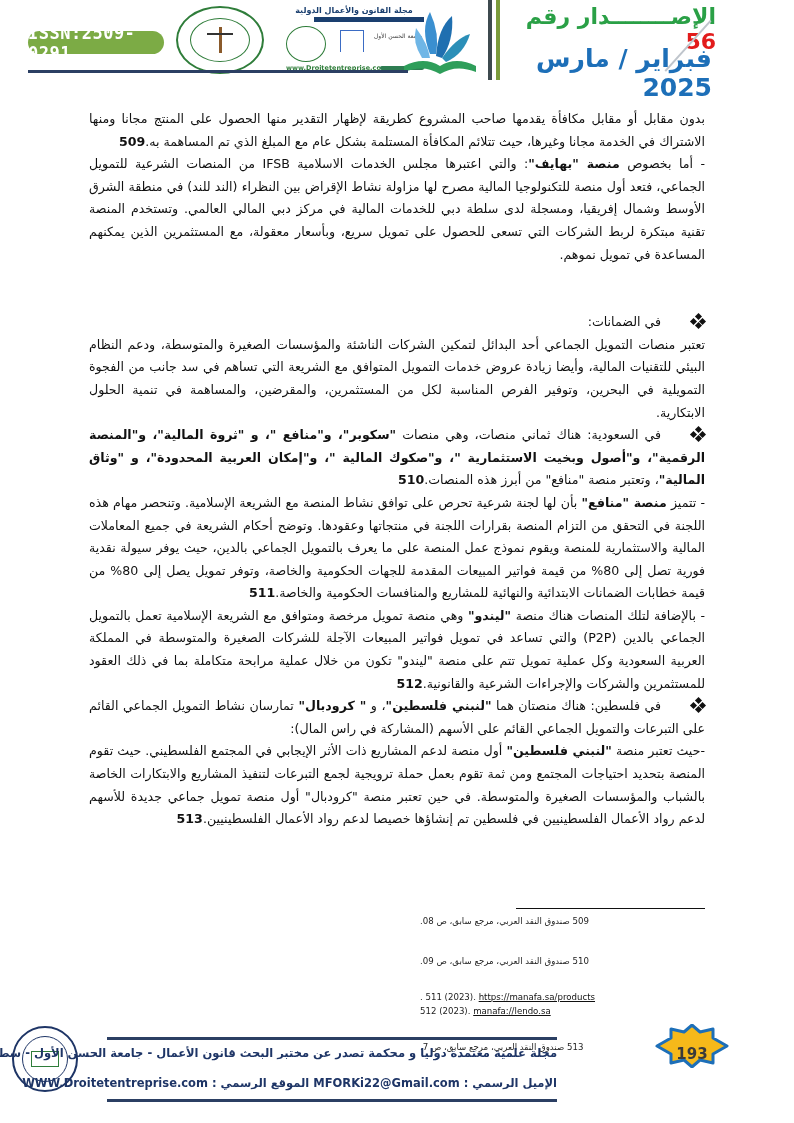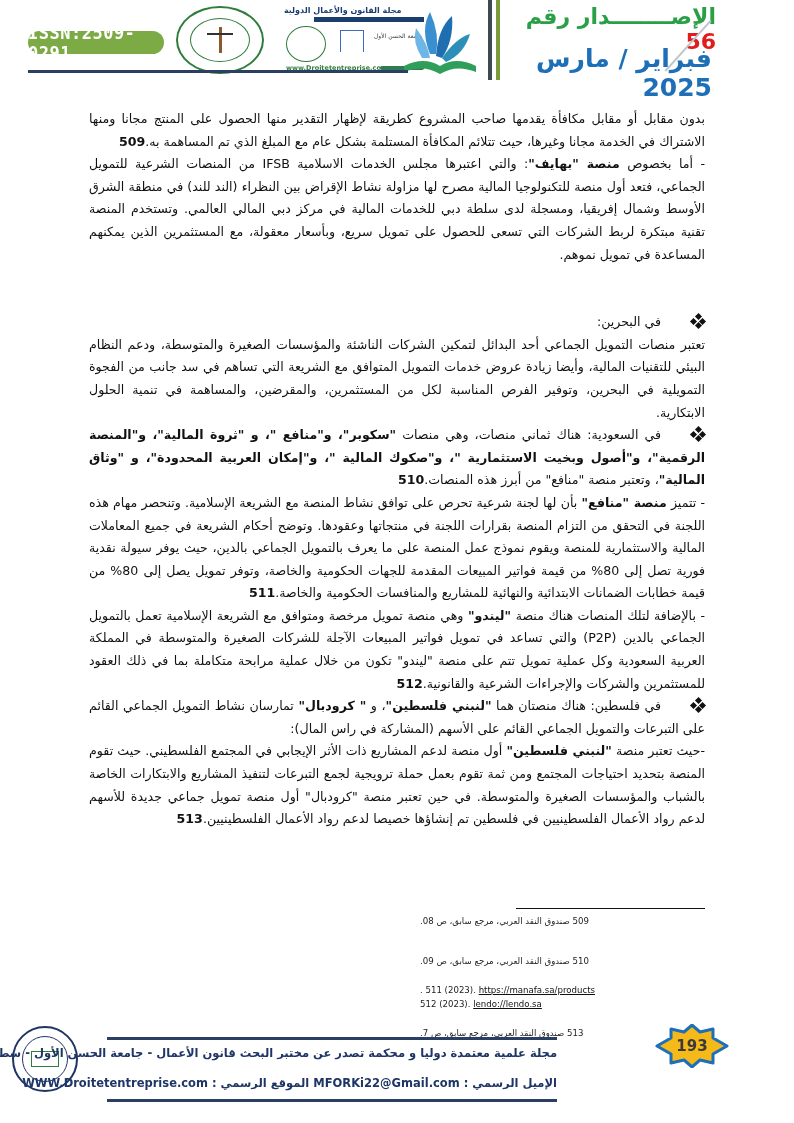--- a/index.html
+++ b/index.html
@@ -21,21 +21,21 @@
   }
   .seal-lab .inner {
     width: 60px; height: 44px; border: 1px solid #2f7d3a; border-radius: 50%;
     display: flex; align-items: center; justify-content: center;
   }
   .seal-lab .scale { width: 30px; height: 26px; position: relative; }
   .seal-lab .scale::before { content: ""; position: absolute; left: 14px; top: 0; width: 3px; height: 26px; background: #8a5a2b; }
   .seal-lab .scale::after { content: ""; position: absolute; left: 2px; top: 6px; width: 26px; height: 2px; background: #333; }
 
   .journal-logo-block { position: absolute; left: 284px; top: 6px; width: 140px; height: 66px; }
-  .journal-logo-block .jtitle { font-size: 8px; color: #1a3f6f; font-weight: bold; text-align: left; direction: rtl; }
+  .journal-logo-block .jtitle { font-size: 8px; color: #1a3f6f; font-weight: bold; text-align: center; direction: rtl; }
   .journal-logo-block .jbar { margin-top: 2px; height: 5px; background: #1a3f6f; margin-left: 30px; }
   .journal-logo-block .mini-seal {
     position: absolute; left: 2px; top: 20px; width: 40px; height: 36px;
     border: 1.5px solid #2f7d3a; border-radius: 50%;
   }
   .journal-logo-block .url { position: absolute; left: 2px; top: 58px; font-size: 6.5px; color: #2f7d3a; font-weight: bold; }
   .journal-logo-block .univ { position: absolute; left: 56px; top: 24px; width: 24px; height: 22px; border: 1.5px solid #3b6cc4; border-bottom: none; }
   .journal-logo-block .univ-txt { position: absolute; left: 90px; top: 26px; font-size: 6px; color: #444; direction: rtl; }
   .journal-logo-block .swoosh { position: absolute; left: 96px; top: 60px; width: 44px; height: 4px; background: #2e7d52; border-radius: 4px; }
 
@@ -77,21 +77,21 @@
   .bullet-icon i:nth-child(4) { left: 4.5px; top: 9px; }
 
   
   .fn-rule { position: absolute; left: 516px; top: 908px; width: 189px; height: 1px; background: #111; }
   .footnotes {
     position: absolute; left: 420px; top: 914px; width: 285px;
     direction: rtl; text-align: left; font-size: 8.6px; line-height: 14px; color: #222;
   }
   .footnotes .fn { height: 14px; white-space: nowrap; }
   .footnotes .fn.space { margin-top: 26px; }
-  .footnotes .fn.space2 { margin-top: 15px; }
+  .footnotes .fn.space2 { margin-top: 22px; }
   .footnotes a { color: #111; text-decoration: underline; }
   .ltr { direction: ltr; unicode-bidi: embed; }
 
   
   .footer-seal {
     position: absolute; left: 12px; top: 1026px; width: 66px; height: 66px;
     border: 2px solid #1e3566; border-radius: 50%;
     display: flex; align-items: center; justify-content: center;
   }
   .footer-seal .inner { width: 46px; height: 46px; border: 1px solid #1e3566; border-radius: 50%; display: flex; align-items: center; justify-content: center; }
@@ -102,21 +102,21 @@
     position: absolute; left: 107px; top: 1046px; width: 450px;
     direction: rtl; text-align: right; font-weight: bold; font-size: 11.5px; color: #1e3566; white-space: nowrap;
   }
   .footer-line2 {
     position: absolute; left: 107px; top: 1076px; width: 450px;
     direction: rtl; text-align: center; font-weight: bold; font-size: 11.5px; color: #1e3566; white-space: nowrap;
   }
   .page-star { position: absolute; left: 655px; top: 1024px; width: 74px; height: 44px; }
   .page-star svg { position: absolute; left: 0; top: 0; }
   .page-num {
-    position: absolute; left: 0; top: 0; width: 74px; height: 44px;
+    position: absolute; left: 0; top: 8px; width: 74px; height: 44px;
     display: flex; align-items: center; justify-content: center;
     font-weight: bold; font-size: 15px; color: #3a3a3a;
   }
 </style>
 </head>
 <body>
 
 <div class="header">
   <div class="issn-badge">ISSN:2509-0291</div>
 
@@ -162,21 +162,21 @@
   <p>
     <span>بدون مقابل أو مقابل مكافأة يقدمها صاحب المشروع كطريقة لإظهار التقدير منها الحصول على المنتج مجانا ومنها الاشتراك في الخدمة مجانا وغيرها، حيث تتلائم المكافأة المستلمة بشكل عام مع المبلغ الذي تم المساهمة به.</span><span class="ref">509</span>
   </p>
   <p>
     <span>- أما بخصوص </span><b>منصة "بهايف"</b><span>: والتي اعتبرها مجلس الخدمات الاسلامية IFSB من المنصات الشرعية للتمويل الجماعي، فتعد أول منصة للتكنولوجيا المالية مصرح لها مزاولة نشاط الإقراض بين النظراء (الند للند) في منطقة الشرق الأوسط وشمال إفريقيا، ومسجلة لدى سلطة دبي للخدمات المالية في مركز دبي المالي العالمي. وتستخدم المنصة تقنية مبتكرة لربط الشركات التي تسعى للحصول على تمويل سريع، وبأسعار معقولة، مع المستثمرين الذين يمكنهم المساعدة في تمويل نموهم.</span>
   </p>
 
   <div class="gap"></div>
 
   <p class="bullet-line">
-    <span class="bullet-icon"><i></i><i></i><i></i><i></i></span><span>في البحرين:</span>
+    <span class="bullet-icon"><i></i><i></i><i></i><i></i></span><span>في الضمانات:</span>
   </p>
   <p><span>تعتبر منصات التمويل الجماعي أحد البدائل لتمكين الشركات الناشئة والمؤسسات الصغيرة والمتوسطة، ودعم النظام البيئي للتقنيات المالية، وأيضا زيادة عروض خدمات التمويل المتوافق مع الشريعة التي تساهم في سد جانب من الفجوة التمويلية في البحرين، وتوفير الفرص المناسبة لكل من المستثمرين، والمقرضين، والمساهمة في تنمية الحلول الابتكارية.</span></p>
 
   <p class="bullet-line">
     <span class="bullet-icon"><i></i><i></i><i></i><i></i></span><span>في السعودية: هناك ثماني منصات، وهي منصات </span><b>"سكوبر"، و"منافع "، و "ثروة المالية"، و"المنصة الرقمية"، و"أصول وبخيت الاستثمارية "، و"صكوك المالية "، و"إمكان العربية المحدودة"، و "وثاق المالية"</b><span>، وتعتبر منصة "منافع" من أبرز هذه المنصات.</span><span class="ref">510</span>
   </p>
 
   <p>
     <span>- تتميز </span><b>منصة "منافع"</b><span> بأن لها لجنة شرعية تحرص على توافق نشاط المنصة مع الشريعة الإسلامية. وتنحصر مهام هذه اللجنة في التحقق من التزام المنصة بقرارات اللجنة في منتجاتها وعقودها. وتوضح أحكام الشريعة في جميع المعاملات المالية والاستثمارية للمنصة ويقوم نموذج عمل المنصة على ما يعرف بالتمويل الجماعي بالدين، حيث يوفر سيولة نقدية فورية تصل إلى 80% من قيمة فواتير المبيعات المقدمة للجهات الحكومية والخاصة، وتوفر تمويل يصل إلى 80% من قيمة خطابات الضمانات الابتدائية والنهائية للمشاريع والمنافسات الحكومية والخاصة.</span><span class="ref">511</span>
   </p>
@@ -199,21 +199,21 @@
   <div class="fn">
     <span>509</span> <span>صندوق النقد العربي، مرجع سابق، ص 08.</span>
   </div>
   <div class="fn space">
     <span>510</span> <span>صندوق النقد العربي، مرجع سابق، ص 09.</span>
   </div>
   <div class="fn space2">
     <span class="ltr"><span>.</span> <span>511</span> <span>(2023).</span> <a>https://manafa.sa/products</a></span>
   </div>
   <div class="fn">
-    <span class="ltr"><span>512</span> <span>(2023).</span> <a>lendo://lendo.sa</a></span>
+    <span class="ltr"><span>512</span> <span>(2023).</span> <a>manafa://lendo.sa</a></span>
   </div>
   <div class="fn space2">
     <span>513</span> <span>صندوق النقد العربي، مرجع سابق، ص 7.</span>
   </div>
 </div>
 
 <div class="footer-seal">
   <div class="inner">
       <div class="core"></div>
     </div>

